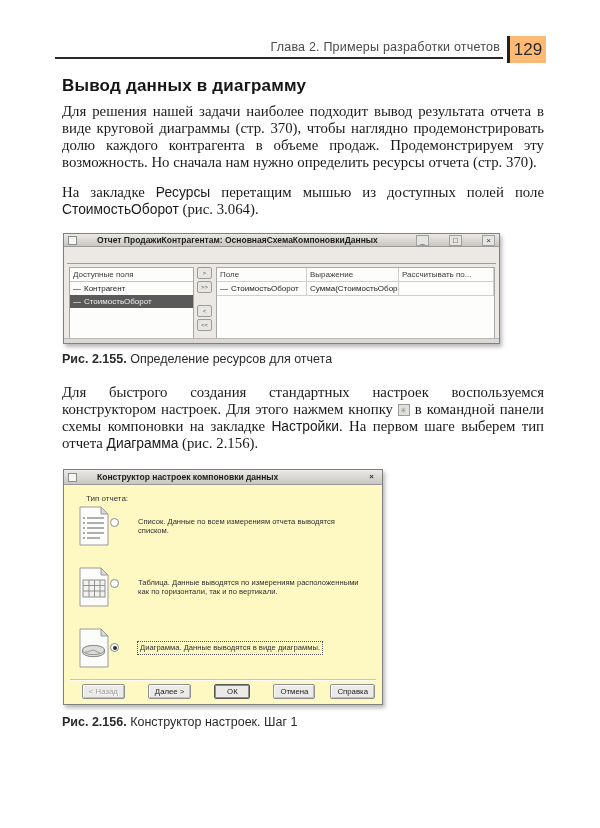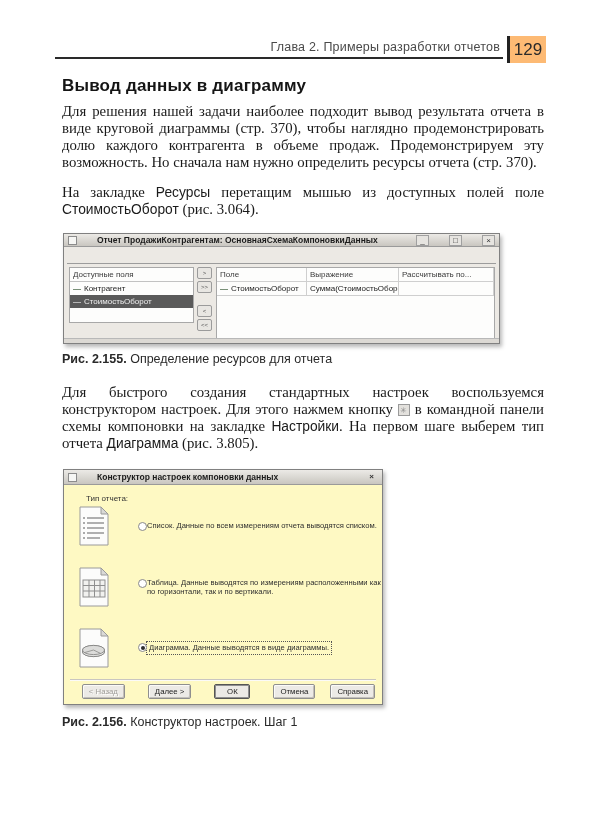--- a/index.html
+++ b/index.html
@@ -35,21 +35,21 @@
 
   
   .win1 { left:63px; top:233px; width:437px; height:111px; }
   .win1 .titlebar { height:13px; }
   .tabs { display:flex; align-items:flex-end; height:16px; padding:2px 3px 0 3px; gap:1px; }
   .tab { font-size:7.8px; color:#333; background:#dedbd5; border:1px solid #9c9c9c; border-bottom:none; border-radius:2px 2px 0 0; padding:1px 6px 1px 6px; white-space:nowrap; }
   .tab.active { background:#f7f6f4; font-weight:bold; padding-bottom:2px; }
   .tabs-underline { position:absolute; left:3px; right:3px; top:29px; height:1px; background:#9c9c9c; }
 
   .panel { position:absolute; background:#fdfdfc; border:1px solid #a8a8a8; }
-  .left-panel { left:5px; top:33px; width:125px; height:56px; }
+  .left-panel { left:5px; top:33px; width:125px; height:72px; }
   .panel-header { height:14px; border-bottom:1px solid #c2c2c2; font-size:8px; color:#3a3a3a; padding:2px 3px; }
   .field-item { height:13px; display:flex; align-items:center; gap:3px; font-size:8px; color:#222; padding:0 3px; }
   .field-item .dash { color:#4c6b4c; font-weight:bold; font-size:8px; }
   .field-item.selected { background:#5a5a5a; color:#efefef; }
   .field-item.selected .dash { color:#d5d5d5; }
 
   .xfer { position:absolute; left:133px; top:33px; width:17px; }
   .xferbtn { width:15px; height:12px; margin-bottom:2px; background:#e8e6e2; border:1px solid #9b9b9b; border-radius:2px; font-size:6px; color:#555; text-align:center; line-height:11px; }
   .xferbtn.gap { margin-top:12px; }
 
@@ -60,21 +60,21 @@
   .rt-cell.data { color:#222; display:flex; align-items:center; gap:3px; }
 
   .win1-footer { position:absolute; left:0; right:0; bottom:0; height:5px; background:#dcd9d4; border-top:1px solid #b8b8b8; }
 
   
   .win2 { left:63px; top:469px; width:320px; height:236px; background:#fef9c3; }
   .win2 .titlebar { height:15px; }
   .dlg-label { position:absolute; left:22px; top:24px; font-size:8px; color:#333; }
   .opt-row { position:absolute; left:14px; display:flex; align-items:center; }
   .opt-icon { width:32px; height:40px; flex:0 0 auto; }
-  .opt-body { display:flex; align-items:flex-start; gap:0; margin-left:28px; width:250px; }
+  .opt-body { display:flex; align-items:flex-start; gap:19px; width:250px; }
   .radio { width:9px; height:9px; border-radius:50%; border:1px solid #8a8a8a; background:#fff; flex:0 0 auto; margin-top:1px; position:relative; }
   .radio.checked::after { content:""; position:absolute; left:2px; top:2px; width:4px; height:4px; border-radius:50%; background:#2e2e2e; }
   .opt-label { font-size:7.6px; line-height:9.5px; color:#2e2e2e; }
   .opt-label.focused { outline:1px dotted #555; padding:1px 2px; }
   .dlg-sep { position:absolute; left:6px; right:6px; top:209px; height:2px; border-top:1px solid #c9c6c0; border-bottom:1px solid #fbfaf8; }
   .dlg-buttons { position:absolute; right:7px; top:214px; display:flex; gap:15px; }
   .dlg-btn { min-width:36px; height:15px; padding:0 6px; background:#eceae6; border:1px solid #8f8f8f; border-radius:2px; box-shadow:inset 1px 1px 0 #fbfaf8, inset -1px -1px 0 #c2bfb9; font-size:7.8px; color:#222; text-align:center; line-height:13px; }
   .dlg-btn.default { border:1px solid #555; box-shadow:inset 0 0 0 1px #8f8f8f; }
   .dlg-btn.disabled { color:#a09e9a; text-shadow:1px 1px 0 #fff; }
   .dlg-btn.far { margin-right:8px; }
@@ -136,21 +136,21 @@
           </div>
         <div class="rt-cell data">Сумма(СтоимостьОборот)</div>
         <div class="rt-cell data"></div>
       </div>
     </div>
     <div class="win1-footer"></div>
   </div>
 
   <p class="fig-caption cap1"><b>Рис. 2.155.</b><span> Определение ресурсов для отчета</span></p>
 
-  <p class="body-text p3"><span>Для быстрого создания стандартных настроек воспользуемся конструктором настроек. Для этого нажмем кнопку </span><span class="inline-btn-icon"></span><span> в командной панели схемы компоновки на закладке </span><span class="ui-term">Настройки</span><span>. На первом шаге выберем тип отчета </span><span class="ui-term">Диаграмма</span><span> (рис. 3.805).</span></p>
+  <p class="body-text p3"><span>Для быстрого создания стандартных настроек воспользуемся конструктором настроек. Для этого нажмем кнопку </span><span class="inline-btn-icon"></span><span> в командной панели схемы компоновки на закладке </span><span class="ui-term">Настройки</span><span>. На первом шаге выберем тип отчета </span><span class="ui-term">Диаграмма</span><span> (рис. 2.156).</span></p>
 
   <div class="win win2">
     <div class="titlebar">
       <span class="t-icon"></span>
       <span class="t-text">Конструктор настроек компоновки данных</span>
       <span class="winbtn" style="border:none;background:none;font-weight:bold;">×</span>
     </div>
 
     <div class="dlg-label">Тип отчета:</div>
 

